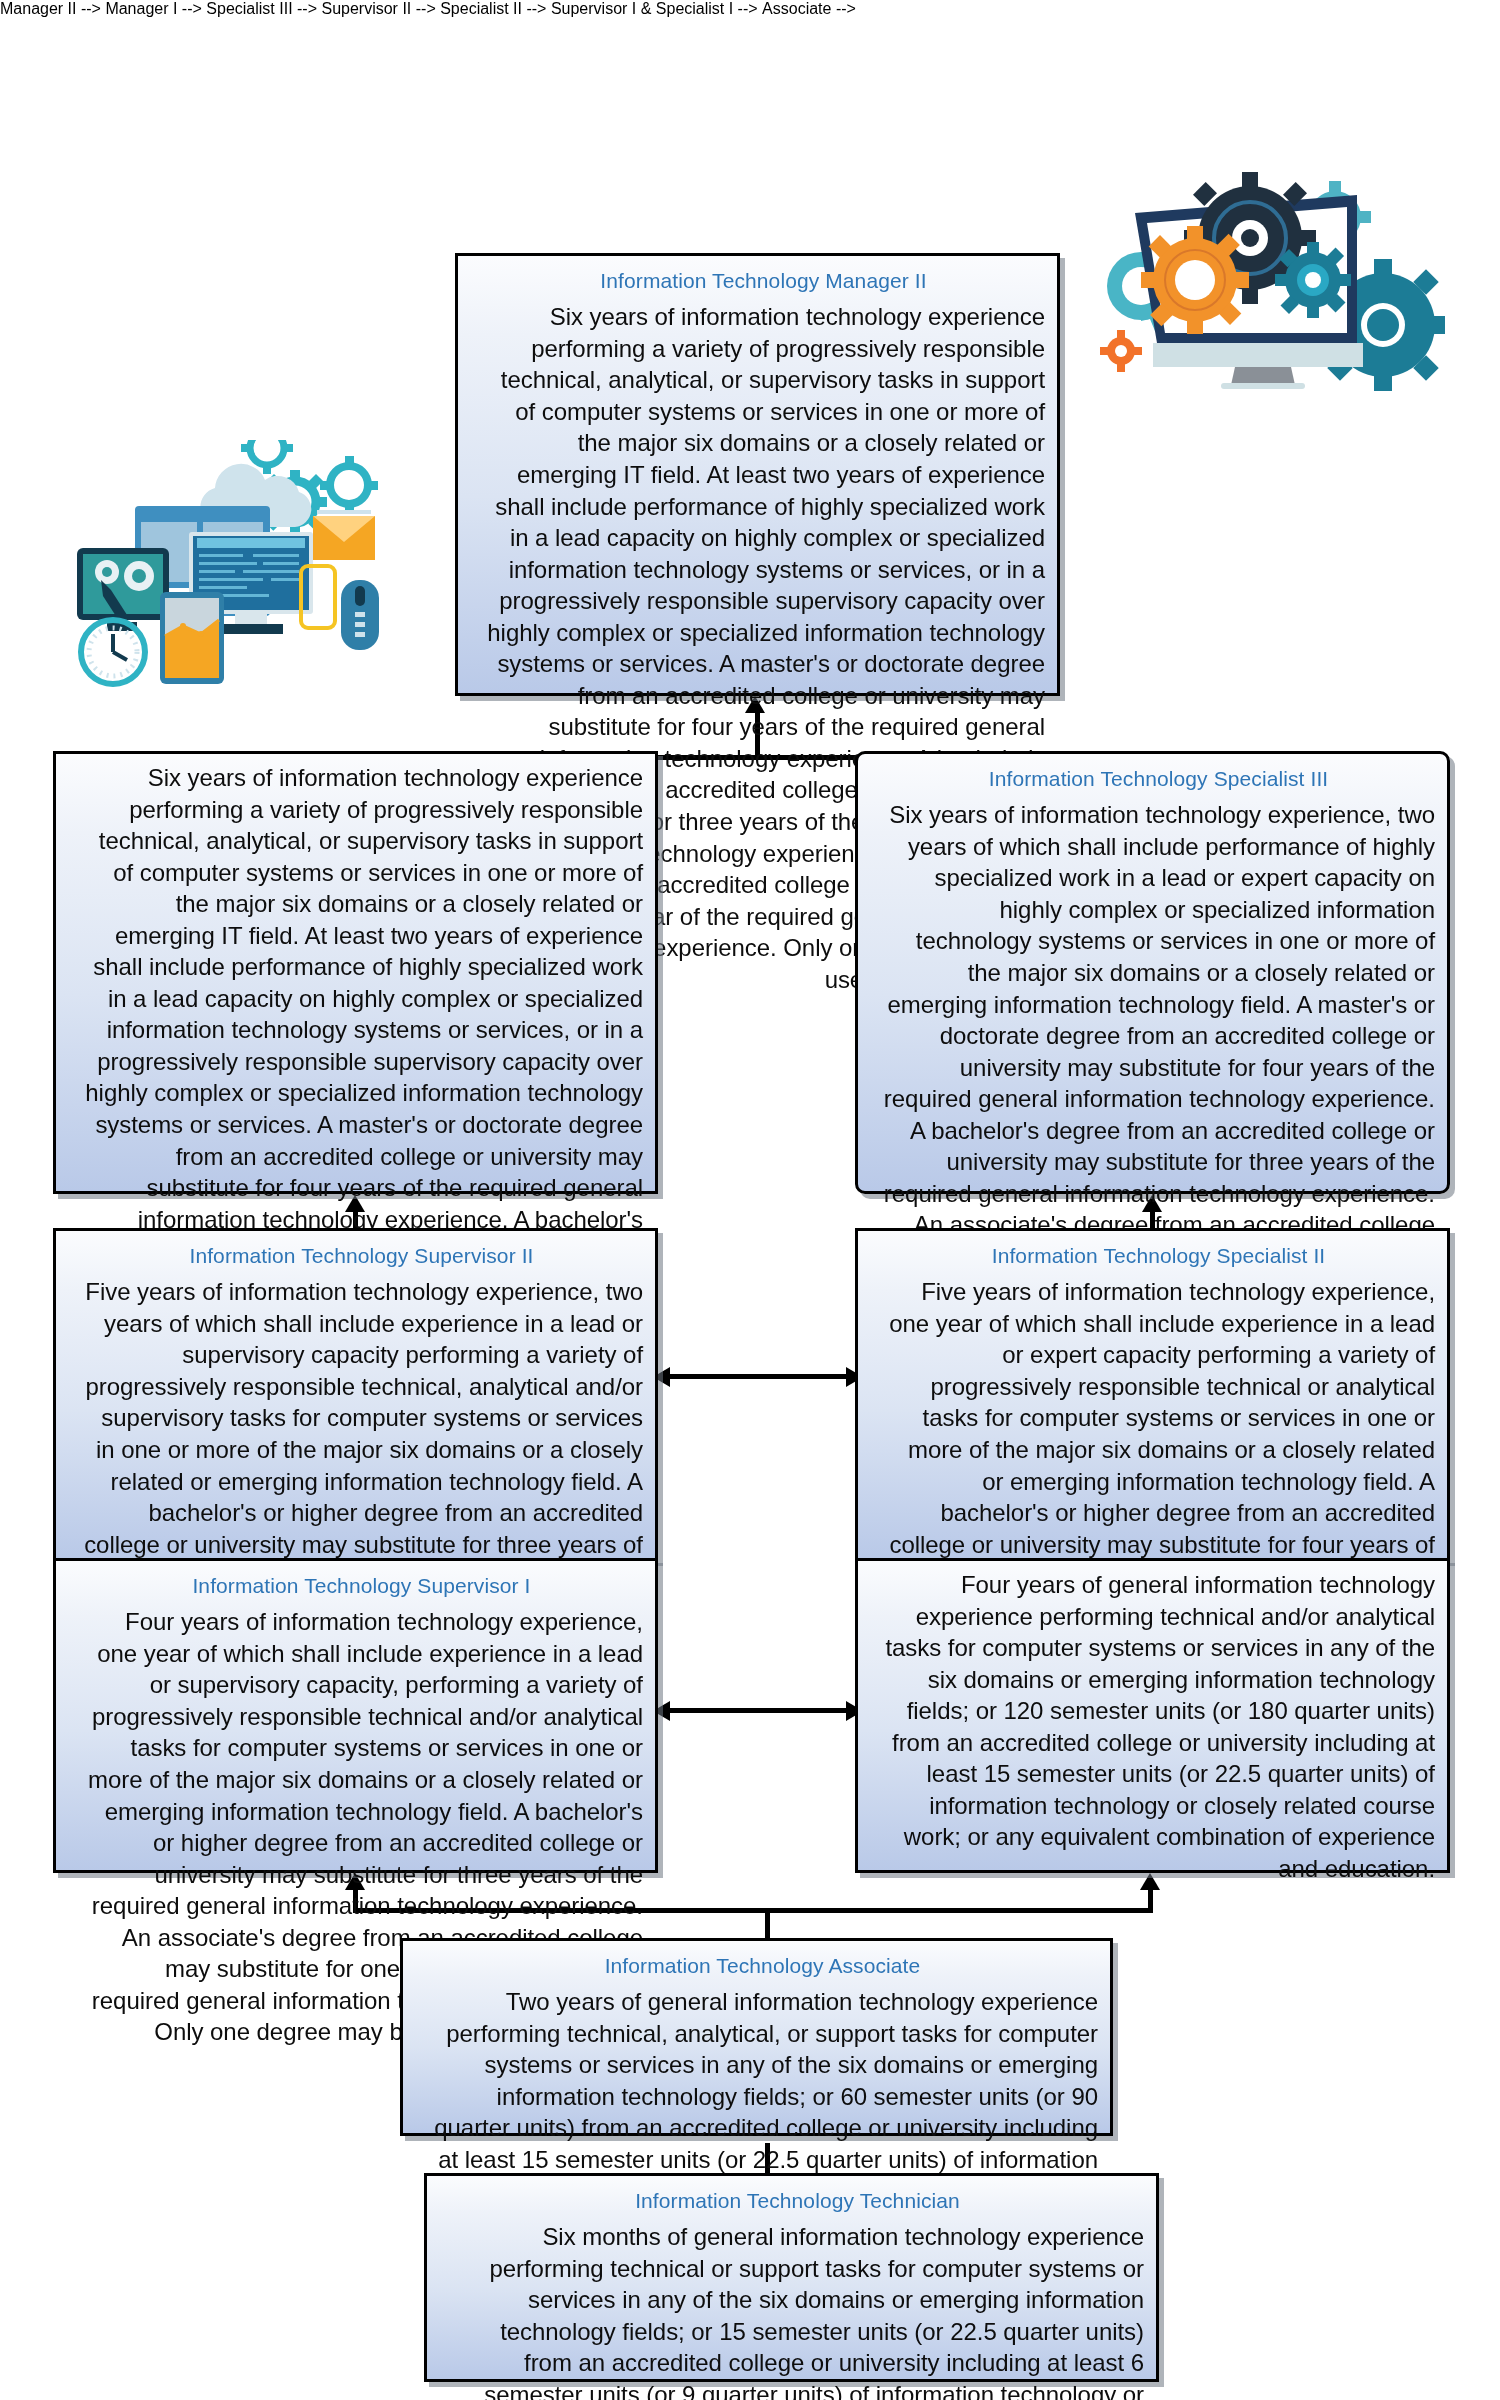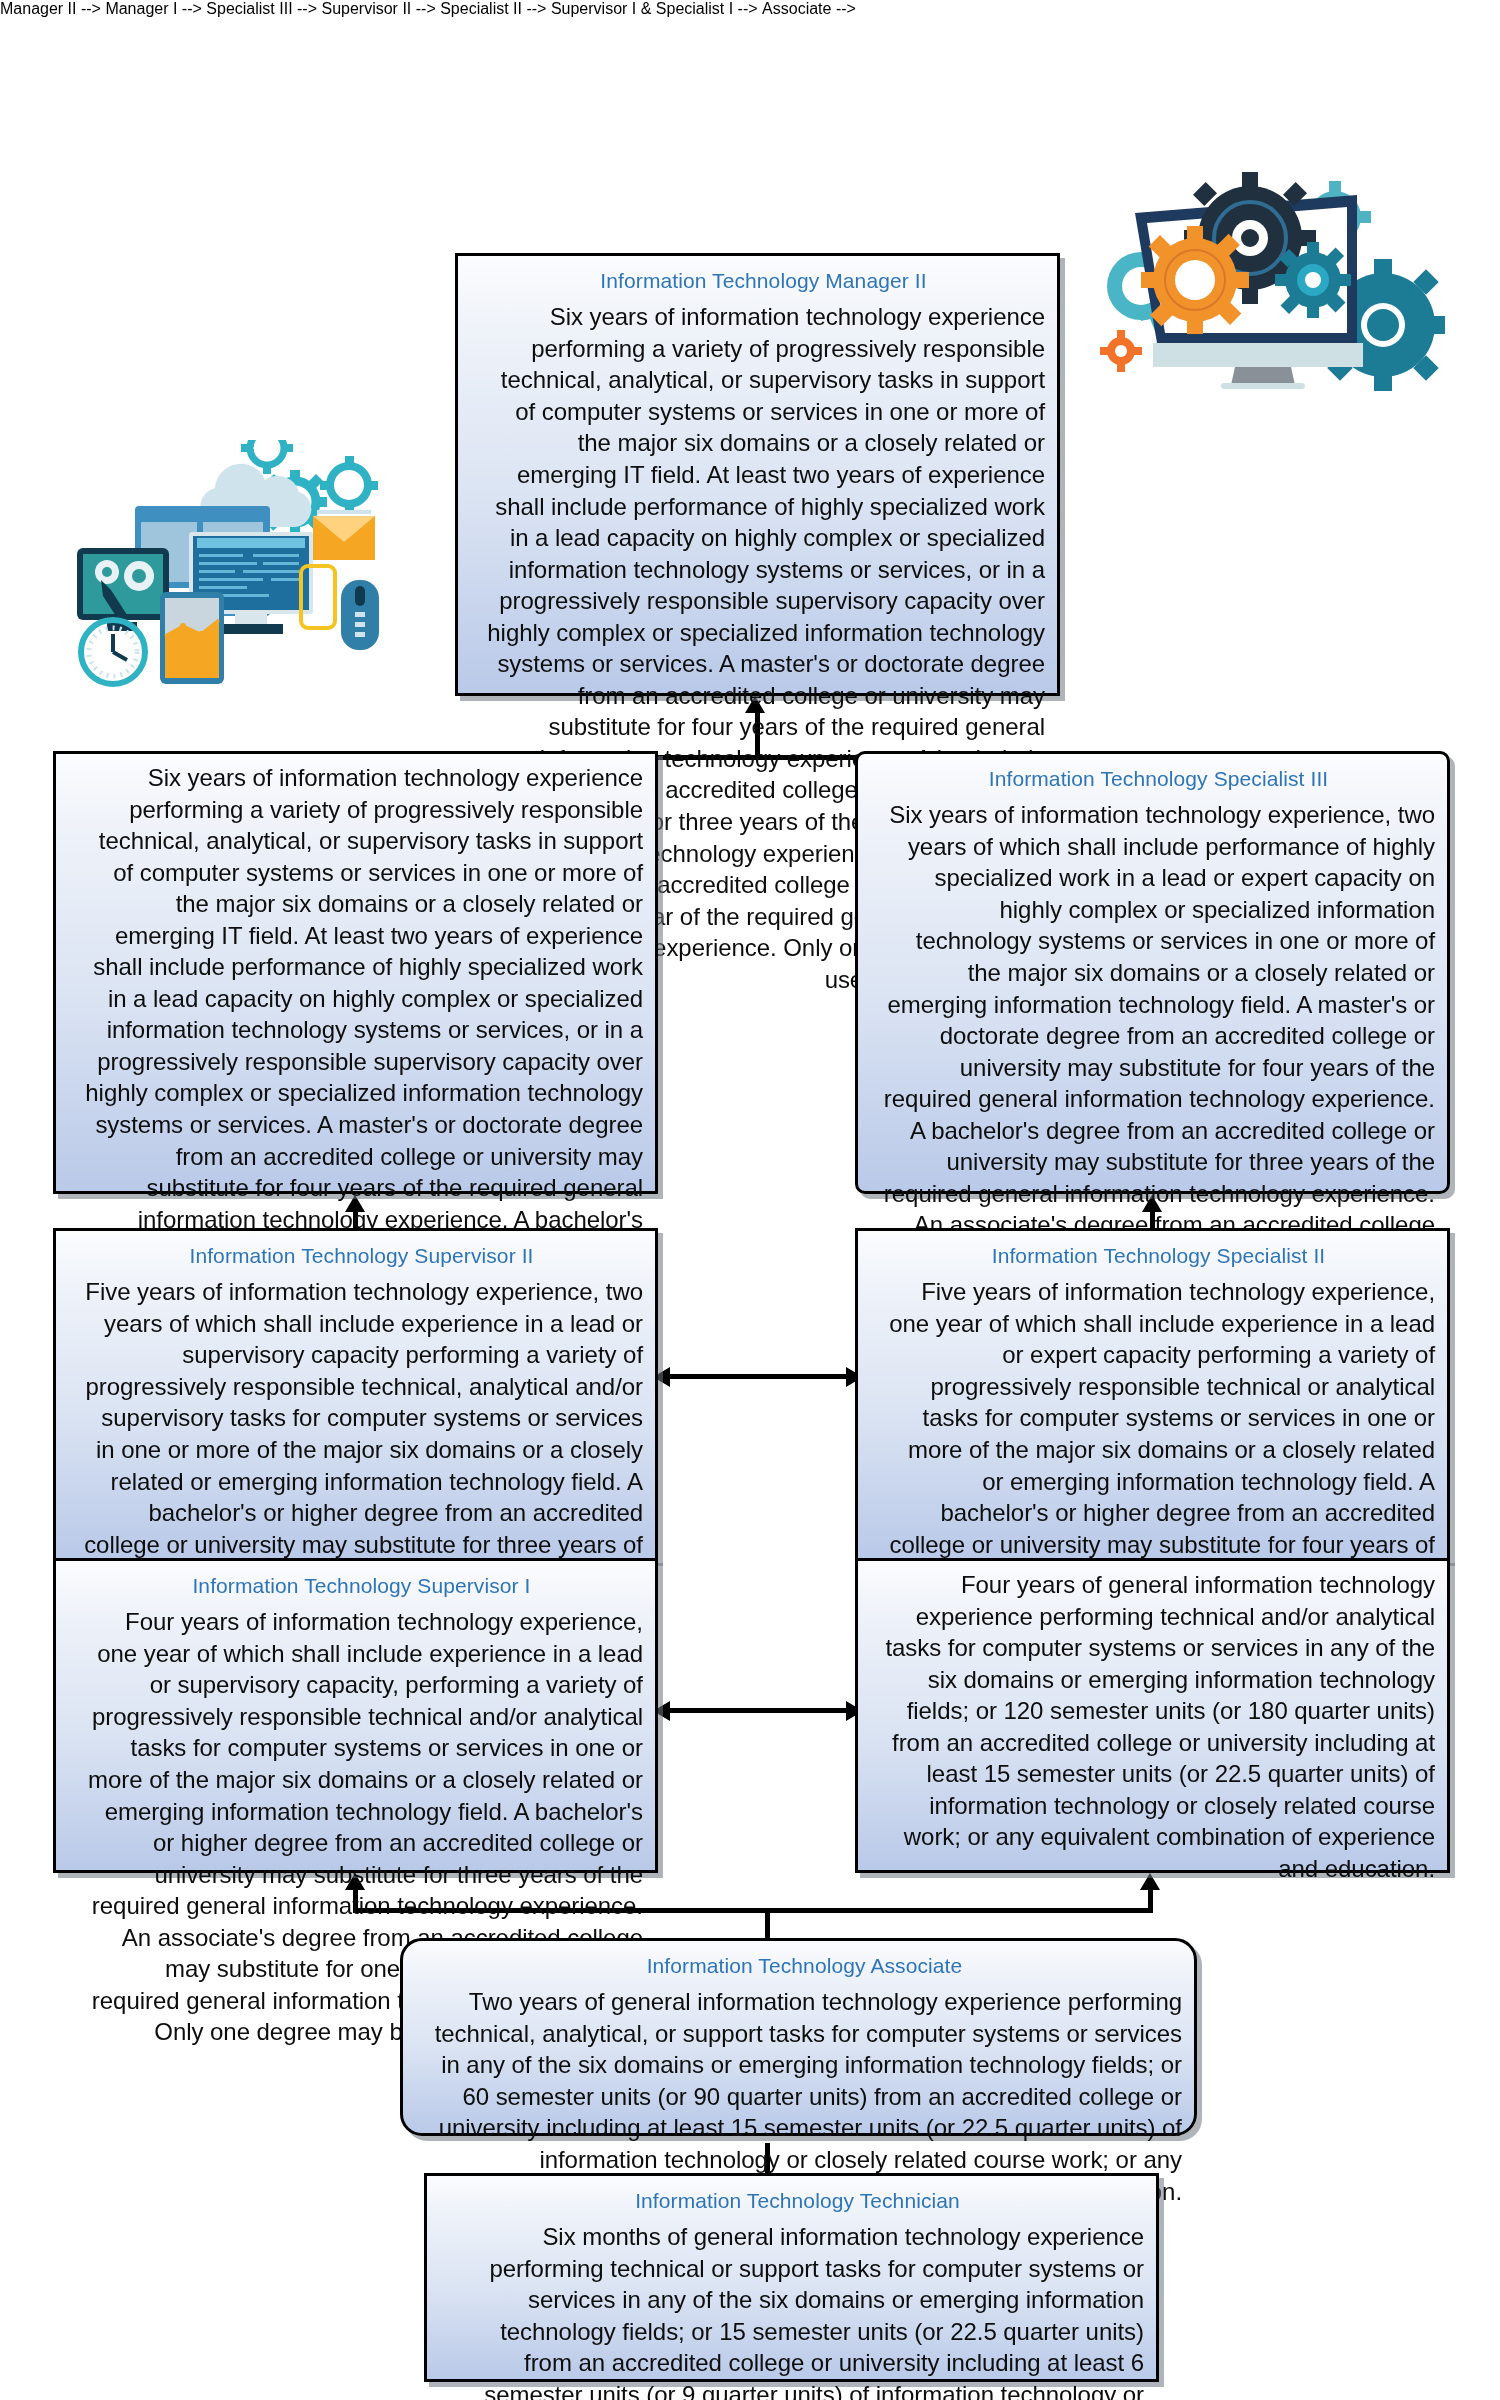--- a/index.html
+++ b/index.html
@@ -37,21 +37,21 @@
   }
 
   
   #box-manager-2   {left:455px; top:253px;  width:605px; height:443px;}
   #box-manager-1   {left:53px;  top:751px;  width:605px; height:443px;}
   #box-spec-3      {left:855px; top:751px;  width:595px; height:443px;border-radius:10px;}
   #box-super-2     {left:53px;  top:1228px; width:605px; height:333px;}
   #box-spec-2      {left:855px; top:1228px; width:595px; height:333px;}
   #box-super-1     {left:53px;  top:1558px; width:605px; height:315px;}
   #box-spec-1      {left:855px; top:1558px; width:595px; height:315px;}
-  #box-associate   {left:400px; top:1938px; width:797px; height:198px;border-radius:22px;}
+  #box-associate   {left:400px; top:1938px; width:713px; height:198px;}
   #box-technician  {left:396px; top:2173px; width:735px; height:209px;margin-left:28px;}
 
   
   .ln{position:absolute;background:#000000;}
   .v{width:5px;}
   .h{height:5px;}
   .arrow-up{
     position:absolute;width:0;height:0;
     border-left:10px solid transparent;
     border-right:10px solid transparent;

